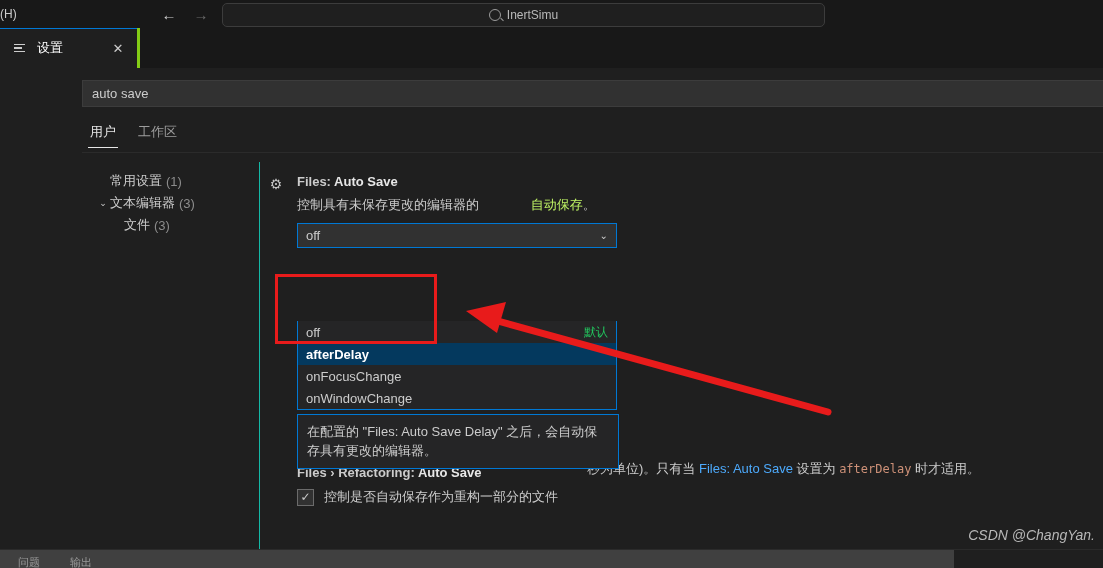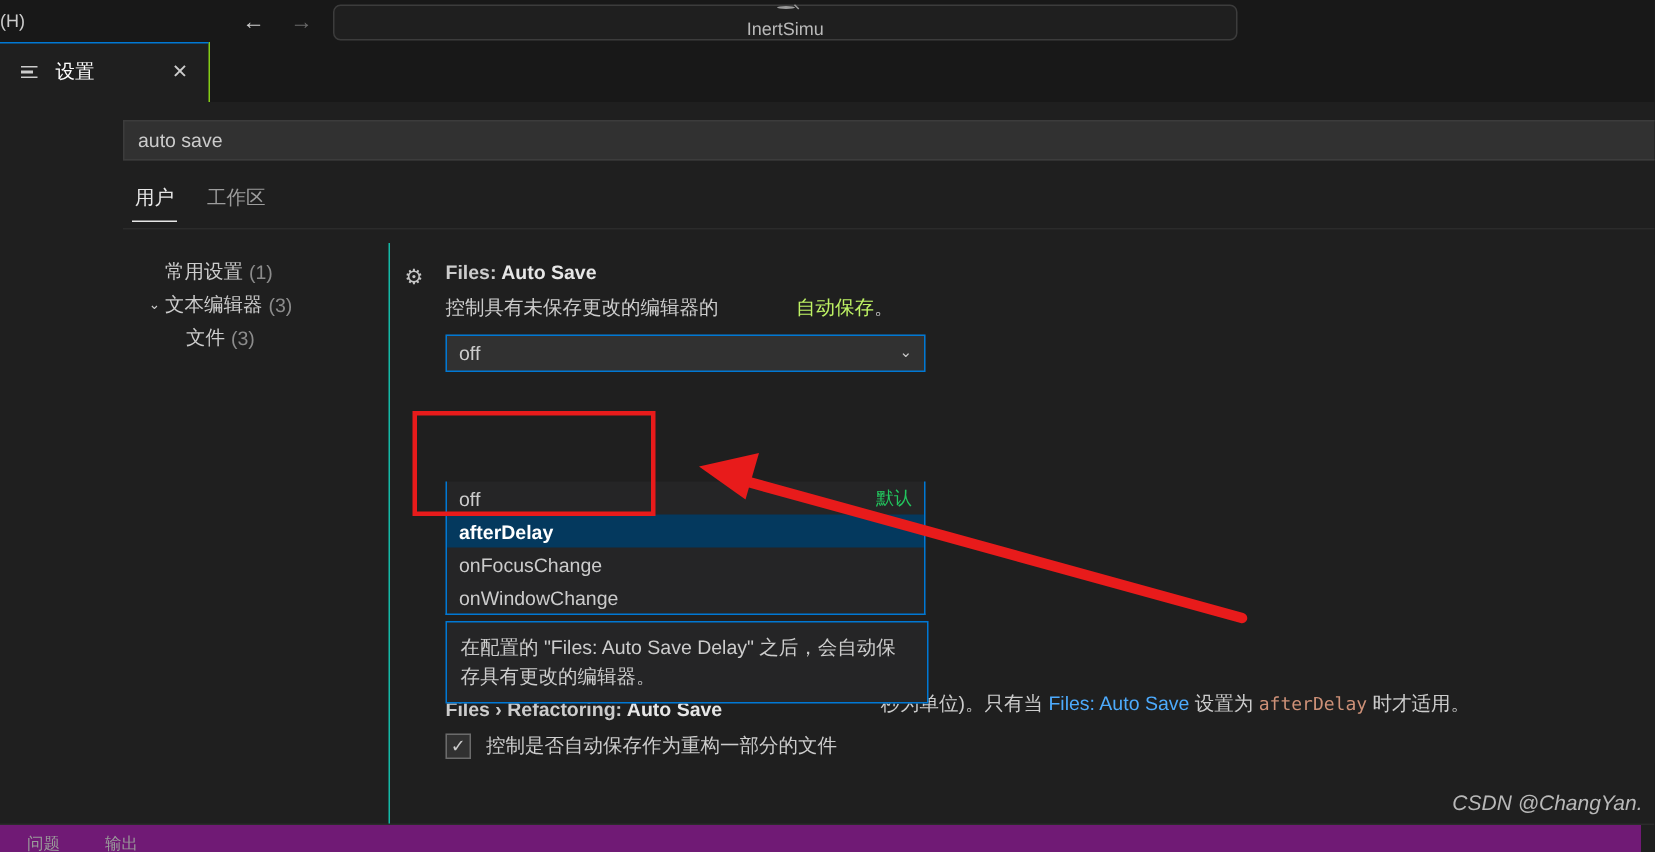--- a/index.html
+++ b/index.html
@@ -60,21 +60,20 @@
     width: 601px; height: 22px;
     background: #1f1f1f;
     border: 1px solid #3c3c3c;
     border-radius: 5px;
     display: flex;
     align-items: center;
     justify-content: center;
     gap: 6px;
     font-size: 12px;
     color: #b9b9b9;
-    flex-direction: column;
   }
   .cmdcenter .magnifier {
     display: inline-block;
     width: 10px; height: 10px;
     border: 1.2px solid #9a9a9a;
     border-radius: 50%;
     position: relative;
   }
   .cmdcenter .magnifier::after {
     content: "";
@@ -95,21 +94,21 @@
     align-items: stretch;
   }
   .tab {
     position: relative;
     width: 140px;
     background: #1f1f1f;
     display: flex;
     align-items: center;
     padding: 0 10px 0 14px;
     box-sizing: border-box;
-    border-right: 1px solid #84cc16;
+    border-right: 3px solid #84cc16;
   }
   .tab::before {
     content: "";
     position: absolute;
     left: 0; right: 0; top: 0;
     height: 1px;
     background: #0078d4;
   }
   .tab-icon {
     width: 16px; height: 16px;
@@ -355,22 +354,22 @@
   
   .panel-div {
     position: absolute;
     left: 0; bottom: 18px;
     width: 1103px; height: 1px;
     background: #2b2b2b;
   }
   .statusbar {
     position: absolute;
     left: 0; bottom: 0;
-    width: 1094px; height: 18px;
-    background: #701a75;
+    width: 954px; height: 18px;
+    background: #404040;
     overflow: hidden;
   }
   .panel-tabs {
     position: absolute;
     left: 18px; top: 5px;
     display: flex;
     gap: 30px;
     font-size: 11px;
     color: #9a9a9a;
     white-space: nowrap;

